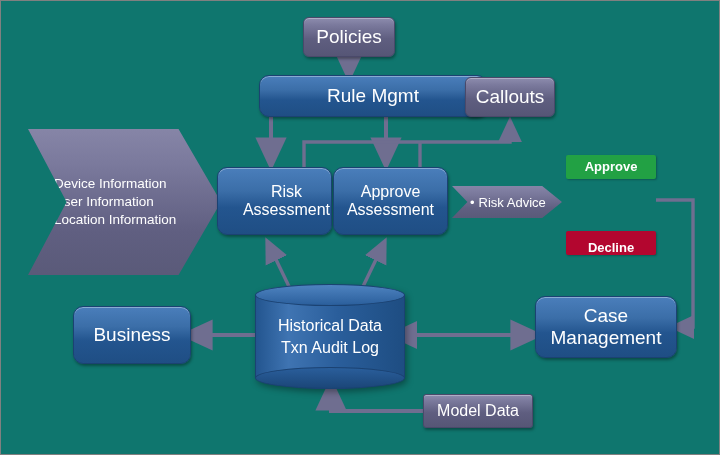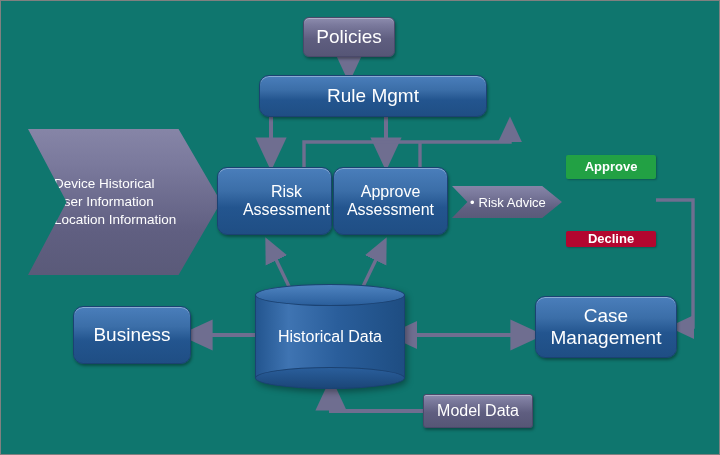--- a/index.html
+++ b/index.html
@@ -145,24 +145,27 @@
   </svg>
 
   <div class="node purple t-lg" style="left:302px;top:16px;width:92px;height:40px;">
     <span>Policies</span>
   </div>
 
   <div class="node blue t-lg" style="left:212px;top:74px;width:228px;height:42px;margin-left:46px;">
     <span>Rule Mgmt</span>
   </div>
 
+  <div class="node purple t-lg" style="left:464px;top:76px;width:90px;height:40px;">
+    <span>Callouts</span>
+  </div>
 
   <div class="chevron" style="left:27px;top:128px;width:193px;height:146px;">
     <ul class="bullets">
-      <li>Device Historical</li>
+      <li>Device Information</li>
       <li>User Information</li>
       <li>Location Information</li>
     </ul>
   </div>
 
   <div class="node blue t-md" style="left:216px;top:166px;width:115px;height:68px;flex-direction:column;padding-left:24px;">
     <span>Risk</span>
     <span>Assessment</span>
   </div>
 
@@ -174,35 +177,36 @@
   <div class="chevron small t-sm" style="left:451px;top:185px;width:110px;height:32px;">
     <span style="margin-left:18px;margin-right:4px;">•</span>
     <span>Risk Advice</span>
   </div>
 
   <div class="chip approve t-sm" style="left:565px;top:154px;width:90px;height:24px;">
     <span>Approve</span>
   </div>
 
 
-  <div class="chip decline t-sm" style="left:565px;top:230px;width:90px;height:16px;">
+  <div class="chip decline t-sm" style="left:565px;top:230px;width:90px;height:24px;align-items:flex-end;">
     <span>Decline</span>
   </div>
 
   <div class="node blue t-lg" style="left:72px;top:305px;width:118px;height:58px;">
     <span>Business</span>
   </div>
 
   <div class="cyl-shadow" style="left:254px;top:283px;width:150px;height:105px;">
     <div class="cyl" style="left:0;top:0;width:150px;height:105px;">
       <div class="body"></div>
       <div class="bot"></div>
       <div class="top"></div>
       <div class="label t-md">
         <span>Historical Data</span>
+        <span>Txn Audit Log</span>
       </div>
     </div>
   </div>
 
   <div class="node blue t-lg" style="left:534px;top:295px;width:142px;height:62px;flex-direction:column;">
     <span>Case</span>
     <span>Management</span>
   </div>
 
   <div class="node purple sq t-md" style="left:422px;top:393px;width:110px;height:34px;">

